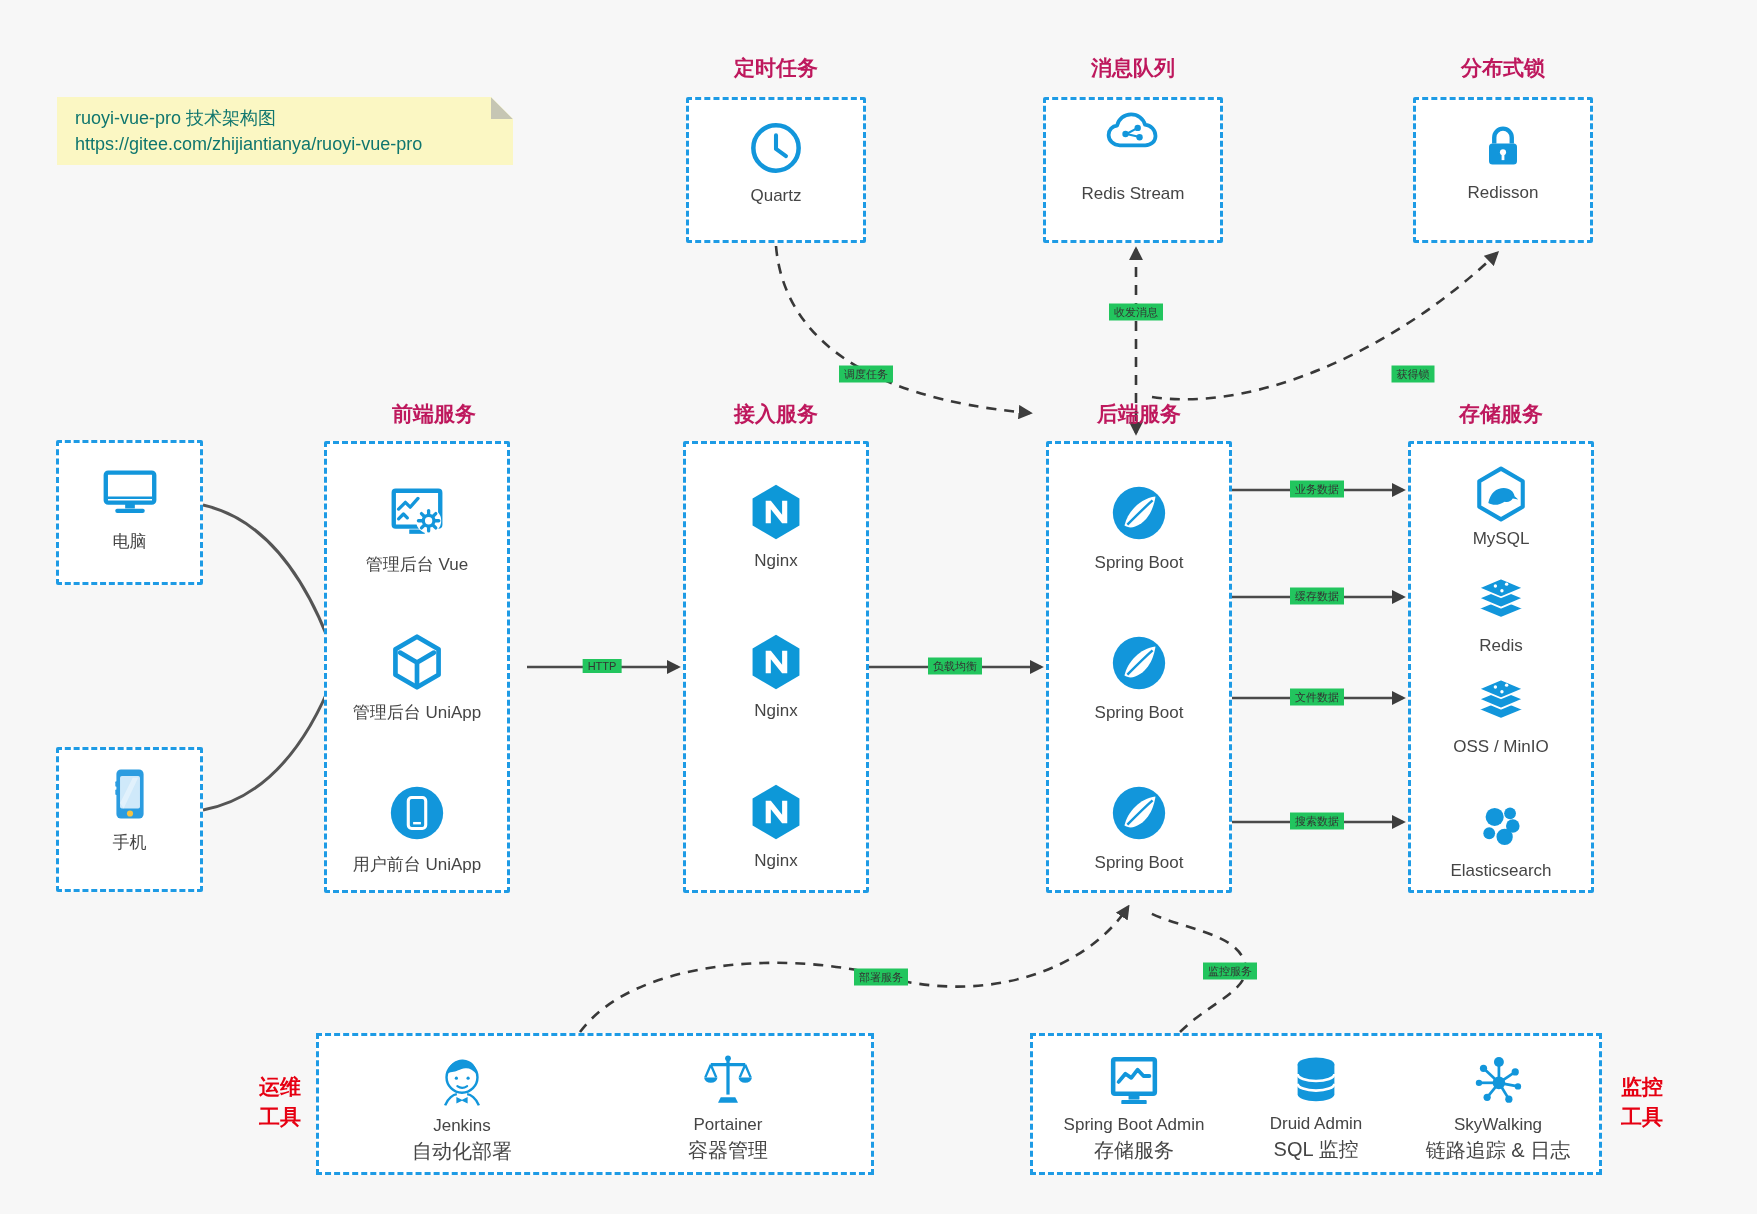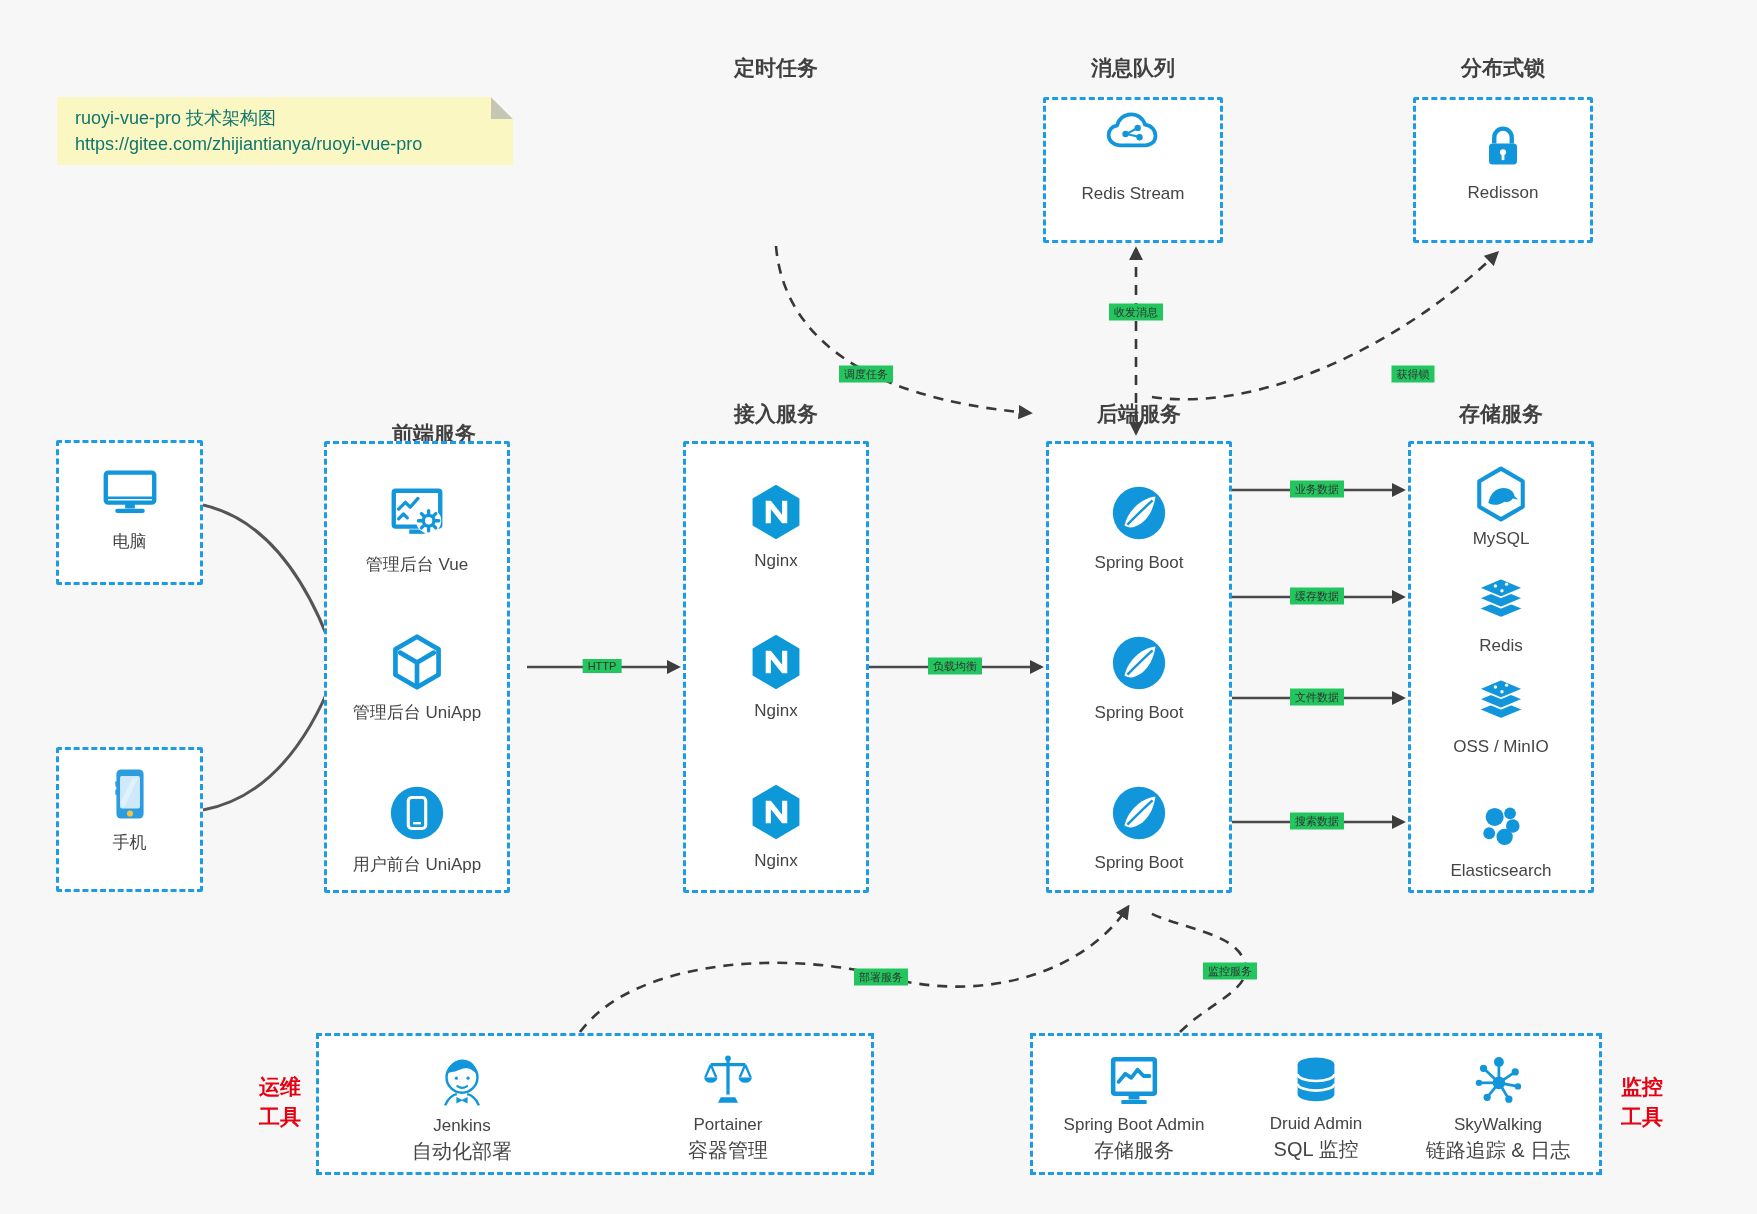--- a/index.html
+++ b/index.html
@@ -1,20 +1,20 @@
 <!DOCTYPE html>
 <html><head>
 <meta charset="utf-8">
 <style>
   html,body{margin:0;padding:0;background:#f7f7f7;}
   .canvas{position:relative;width:1757px;height:1214px;background:#f7f7f7;overflow:hidden;
           font-family:"Liberation Sans","DejaVu Sans",sans-serif;color:#454545;}
   .arrow-layer{position:absolute;left:0;top:0;pointer-events:none;}
   .dashed-box{position:absolute;border:3px dashed #1e9be5;background:#fff;box-sizing:border-box;border-radius:2px;}
-  .group-title{position:absolute;color:#404040;font-weight:bold;font-size:21px;text-align:center;white-space:nowrap;}
+  .group-title{position:absolute;color:#be185d;font-weight:bold;font-size:21px;text-align:center;white-space:nowrap;}
   .node-label{font-size:17px;color:#454545;white-space:nowrap;}
   .item{position:absolute;left:0;width:100%;display:flex;flex-direction:column;align-items:center;gap:9px;text-align:center;}
   .edge-label{position:absolute;transform:translate(-50%,-50%);background:#22c55e;color:#333;
               font-size:11px;padding:1px 5px;white-space:nowrap;}
   .side-label{position:absolute;color:#e60012;font-weight:bold;font-size:21px;line-height:30px;text-align:center;}
   .tool-box{position:absolute;border:3px dashed #1e9be5;background:#fff;box-sizing:border-box;
             display:flex;align-items:center;justify-content:space-around;padding:10px 10px 6px;}
   .tool-item{display:flex;flex-direction:column;align-items:center;gap:3px;flex:1;}
   .tool-name{font-size:17px;color:#454545;line-height:23px;white-space:nowrap;}
   .tool-desc{font-size:20px;color:#454545;line-height:22px;white-space:nowrap;}
@@ -55,20 +55,29 @@
     <path d="M 1180 1032 C 1212 1000, 1258 988, 1243 958 C 1230 932, 1180 928, 1150 913" fill="none" stroke="#383838" stroke-width="2.6" stroke-dasharray="10 8"></path>
   </svg>
 
   <div class="note">
     <div>ruoyi-vue-pro 技术架构图</div>
     <div>https://gitee.com/zhijiantianya/ruoyi-vue-pro</div>
     <span class="note-fold"></span>
   </div>
 
   <div class="group-title" style="left:686px;top:54px;width:180px;">定时任务</div>
+  <div class="dashed-box" style="left:686px;top:97px;width:180px;height:146px;">
+    <div class="item" style="top:19px;">
+      <svg width="58" height="58" viewBox="0 0 64 64">
+        <circle cx="32" cy="32" r="25" fill="none" stroke="#1296db" stroke-width="5"></circle>
+        <path d="M32 18 V33 L43 41" fill="none" stroke="#1296db" stroke-width="4.5" stroke-linecap="round" stroke-linejoin="round"></path>
+      </svg>
+      <span class="node-label">Quartz</span>
+    </div>
+  </div>
 
   <div class="group-title" style="left:1043px;top:54px;width:180px;">消息队列</div>
   <div class="dashed-box" style="left:1043px;top:97px;width:180px;height:146px;">
     <div class="item" style="top:4px;gap:20px;">
       <svg width="60" height="60" viewBox="0 0 64 64">
         <path d="M18 44 C11 44 6 39 6 33 C6 27.5 10 23.5 15 23 C16.5 16 22.5 11 30 11 C37 11 43 15.5 44.8 22 C51 22.6 56 27.6 56 34 C56 39.8 51.4 44 45 44 Z" fill="none" stroke="#1296db" stroke-width="4" stroke-linejoin="round"></path>
         <line x1="25" y1="32" x2="36" y2="26" stroke="#1296db" stroke-width="2.2"></line>
         <line x1="25" y1="32" x2="38" y2="35" stroke="#1296db" stroke-width="2.2"></line>
         <circle cx="24" cy="32" r="3.4" fill="#1296db"></circle>
         <circle cx="37" cy="25.5" r="3.4" fill="#1296db"></circle>
@@ -110,21 +119,21 @@
         <rect x="15.8" y="18" width="2.4" height="6" rx="1" fill="#2b9ce0"></rect>
         <rect x="15.8" y="27" width="2.4" height="6" rx="1" fill="#2b9ce0"></rect>
         <rect x="21" y="12" width="22" height="36" rx="2" fill="#cfe9fa"></rect>
         <path d="M25 48 L41 14 L35 14 L21 42 Z" fill="#e2f2fc" opacity="0.9"></path>
         <circle cx="32" cy="53.5" r="3.4" fill="#f7c343"></circle>
       </svg>
       <span class="node-label">手机</span>
     </div>
   </div>
 
-  <div class="group-title" style="left:341px;top:420px;width:186px;">前端服务</div>
+  <div class="group-title" style="left:341px;top:400px;width:186px;">前端服务</div>
   <div class="dashed-box" style="left:324px;top:441px;width:186px;height:452px;">
     <div class="item" style="top:38px;">
       <svg width="62" height="62" viewBox="0 0 64 64">
         <rect x="8" y="9" width="48" height="37" rx="2" fill="none" stroke="#1296db" stroke-width="4.5"></rect>
         <path d="M13 28 l7 -7 5 5 8 -9" fill="none" stroke="#1296db" stroke-width="3.4" stroke-linecap="round" stroke-linejoin="round"></path>
         <path d="M13 38 l5 -5 4 4" fill="none" stroke="#1296db" stroke-width="3.4" stroke-linecap="round" stroke-linejoin="round"></path>
         <rect x="24" y="49" width="16" height="4.5" fill="#1296db"></rect>
         <circle cx="44" cy="40" r="13" fill="#fff"></circle>
         <circle cx="44" cy="40" r="5.5" fill="none" stroke="#1296db" stroke-width="3.4"></circle>
         <g stroke="#1296db" stroke-width="3.4" stroke-linecap="round">

